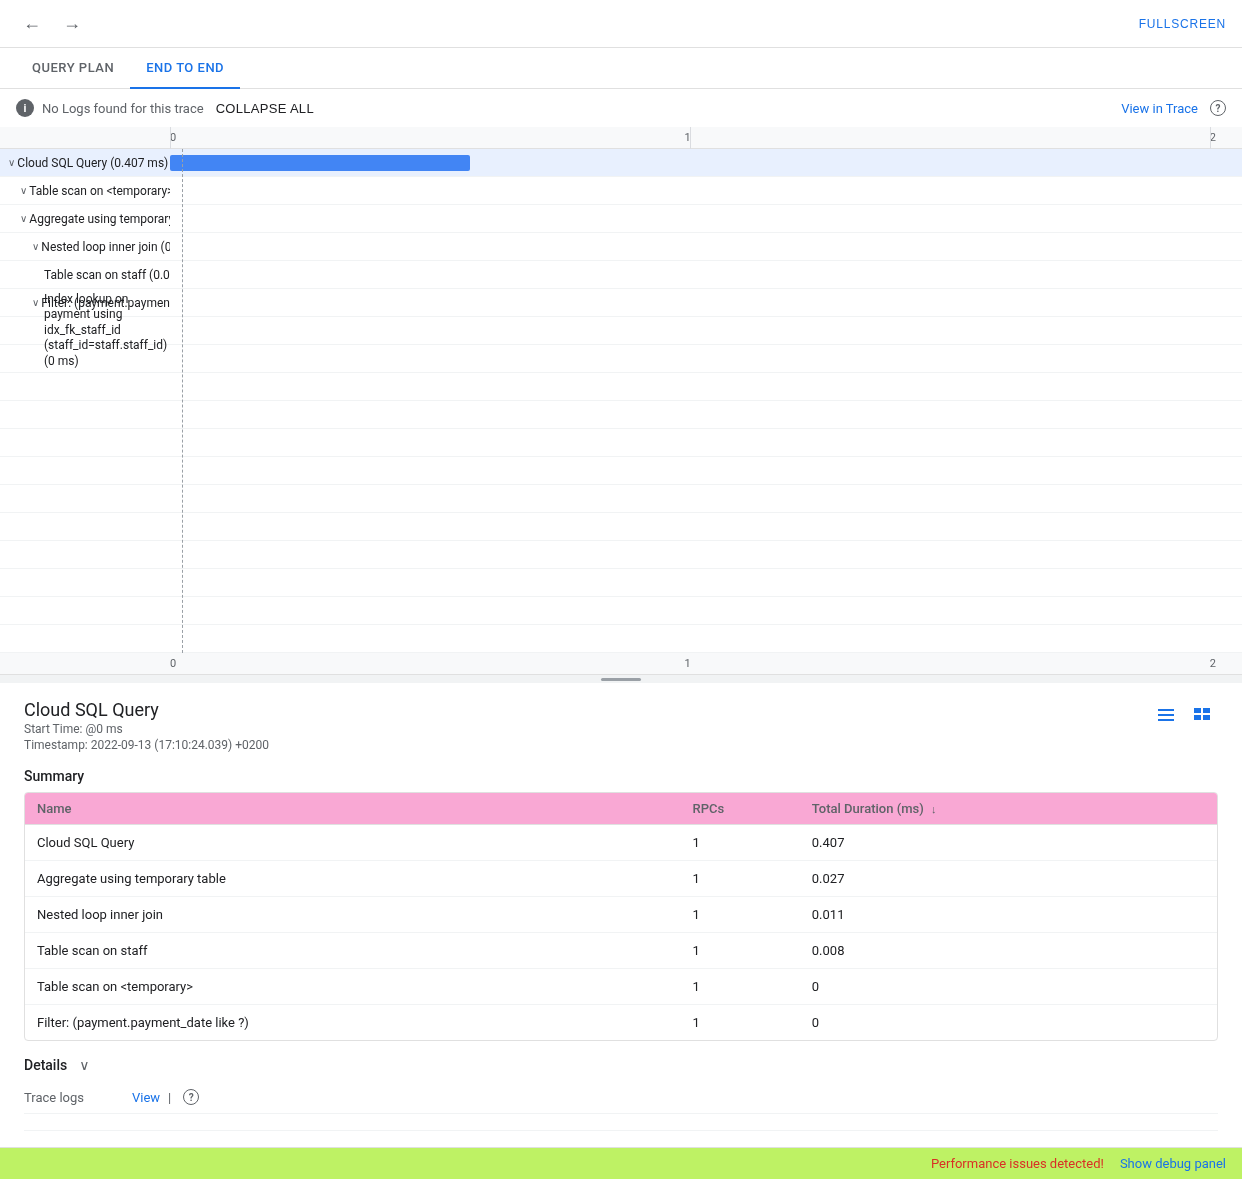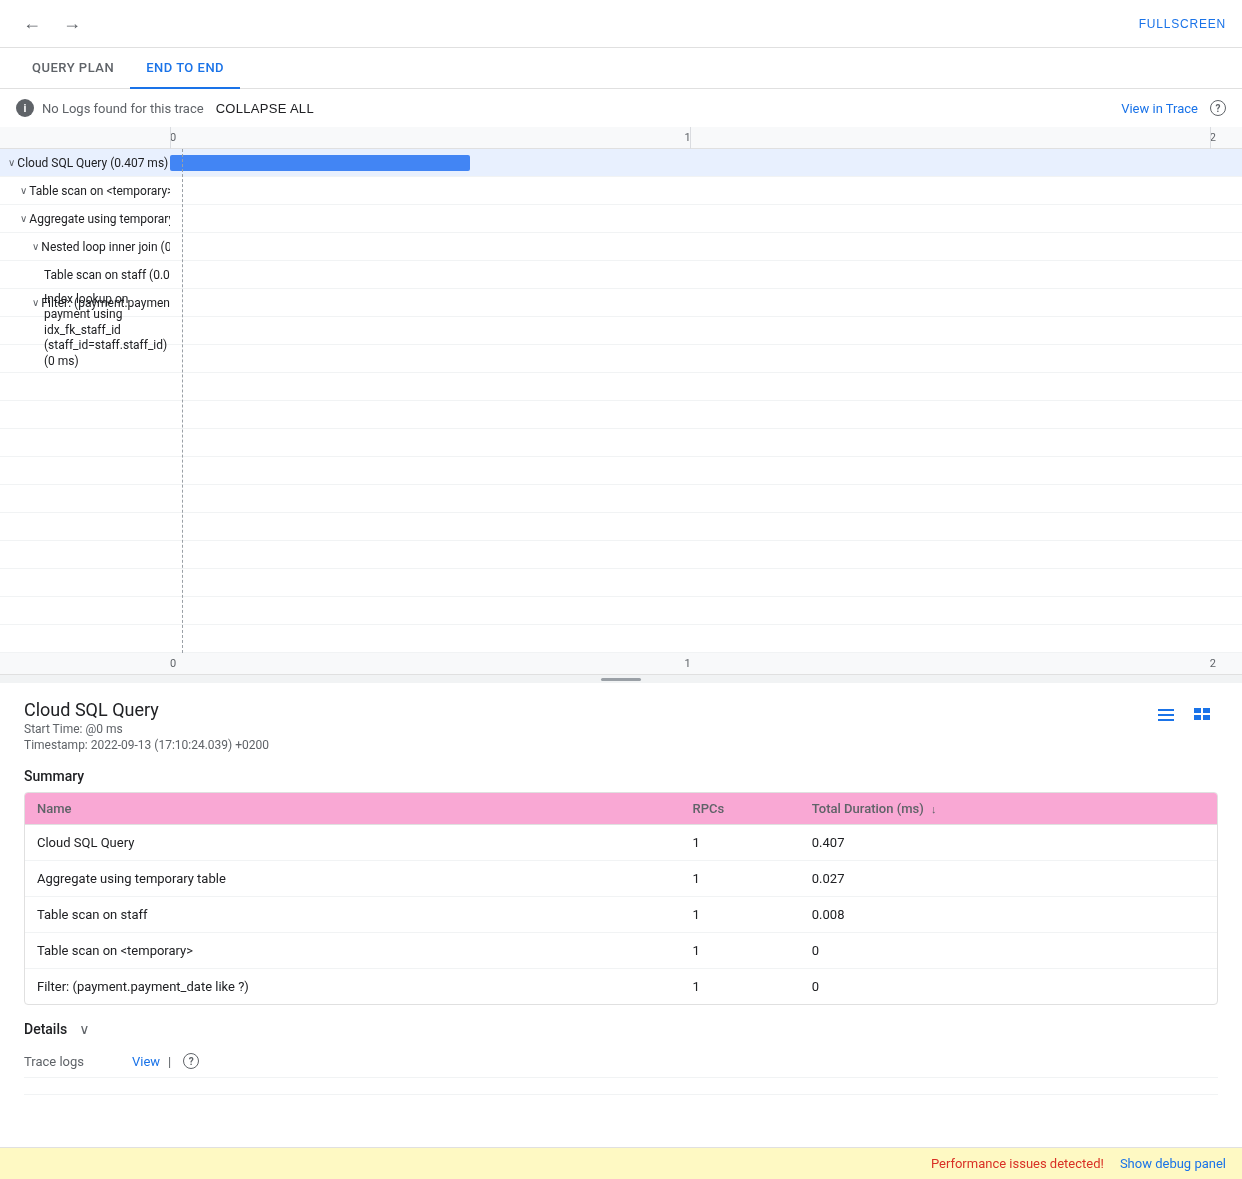--- a/index.html
+++ b/index.html
@@ -285,21 +285,21 @@
     .footer-bar {
       display: flex;
       align-items: center;
       justify-content: flex-end;
       padding: 8px 16px;
       gap: 16px;
       border-top: 1px solid #e0e0e0;
       position: fixed;
       bottom: 0;
       left: 0; right: 0;
-      background: #fef9c3;
+      background: #bef264;
     }
     .perf-issues {
       color: #d93025;
       font-size: 13px;
     }
     .debug-panel-link {
       color: #1a73e8;
       font-size: 13px;
       cursor: pointer;
     }
@@ -502,20 +502,25 @@
           <td>Cloud SQL Query</td>
           <td>1</td>
           <td>0.407</td>
         </tr>
         <tr>
           <td>Aggregate using temporary table</td>
           <td>1</td>
           <td>0.027</td>
         </tr>
         <tr>
+          <td>Nested loop inner join</td>
+          <td>1</td>
+          <td>0.011</td>
+        </tr>
+        <tr>
           <td>Table scan on staff</td>
           <td>1</td>
           <td>0.008</td>
         </tr>
         <tr>
           <td>Table scan on &lt;temporary&gt;</td>
           <td>1</td>
           <td>0</td>
         </tr>
         <tr>

